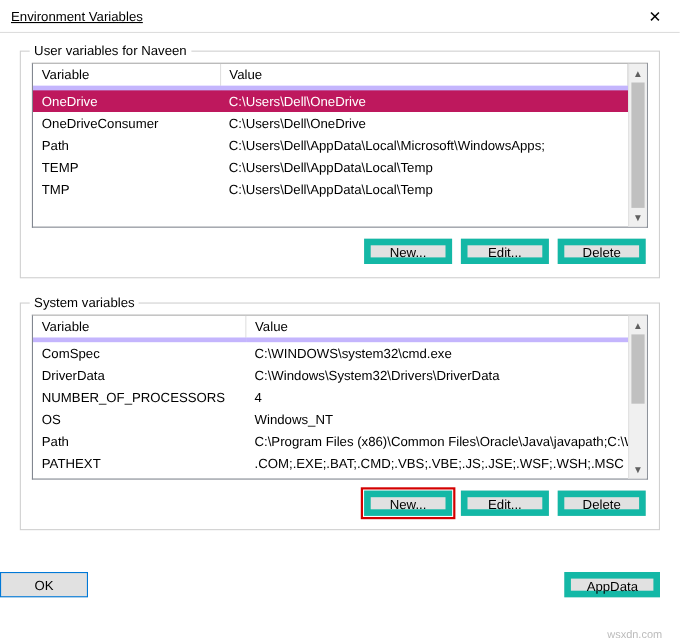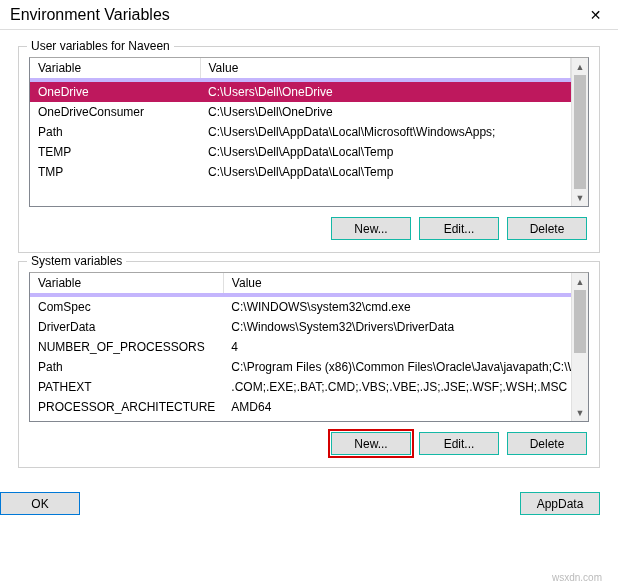--- a/index.html
+++ b/index.html
@@ -13,31 +13,31 @@
     }
     .title-bar {
       display: flex;
       align-items: center;
       justify-content: space-between;
       height: 30px;
       padding: 0 0 0 10px;
       border-bottom: 1px solid #ddd;
       background: #fff;
     }
-    .title-bar .title { font-size: 16px; }
+    .title-bar .title { font-size: 12px; text-decoration: underline; }
     .close-btn {
       width: 45px; height: 30px;
       display: flex; align-items: center; justify-content: center;
       font-size: 14px; font-family: Arial;
       cursor: pointer;
     }
     .content { padding: 16px 18px 10px 18px; }
     .group {
       border: 1px solid #d0d0d0;
-      margin-bottom: 8px;
+      margin-bottom: 22px;
       padding: 10px 10px 12px 10px;
       position: relative;
     }
     .group-label {
       position: absolute;
       top: -8px; left: 8px;
       background: #fff;
       padding: 0 4px;
       font-size: 12px;
     }
@@ -76,21 +76,21 @@
       display: flex; flex-direction: column;
     }
     .sb-btn { height: 17px; display:flex; align-items:center; justify-content:center; font-size:9px; color:#606060; cursor:pointer;}
     .sb-track { flex:1; position:relative; }
     .sb-thumb { position:absolute; left:2px; right:2px; background:#c0c0c0; }
     .btn-row { display:flex; justify-content:flex-end; gap:8px; padding-right: 2px;}
     .btn {
       min-width: 80px;
       height: 23px;
       background: #e1e1e1;
-      border: 1px solid #14b8a6;
+      border: 6px solid #14b8a6;
       font-size: 12px;
       font-family: inherit;
       cursor: pointer;
       padding: 0 14px;
     }
     .highlight {
       outline: 2px solid #d40000;
       outline-offset: 1px;
     }
     .footer-row {
@@ -195,20 +195,24 @@
               </tr>
               <tr>
                 <td>DriverData</td>
                 <td>C:\Windows\System32\Drivers\DriverData</td>
               </tr>
               <tr>
                 <td>NUMBER_OF_PROCESSORS</td>
                 <td>4</td>
               </tr>
               <tr>
+                <td>OS</td>
+                <td>Windows_NT</td>
+              </tr>
+              <tr>
                 <td>Path</td>
                 <td>C:\Program Files (x86)\Common Files\Oracle\Java\javapath;C:\WIN...</td>
               </tr>
               <tr>
                 <td>PATHEXT</td>
                 <td>.COM;.EXE;.BAT;.CMD;.VBS;.VBE;.JS;.JSE;.WSF;.WSH;.MSC</td>
               </tr>
               <tr>
                 <td>PROCESSOR_ARCHITECTURE</td>
                 <td>AMD64</td>

